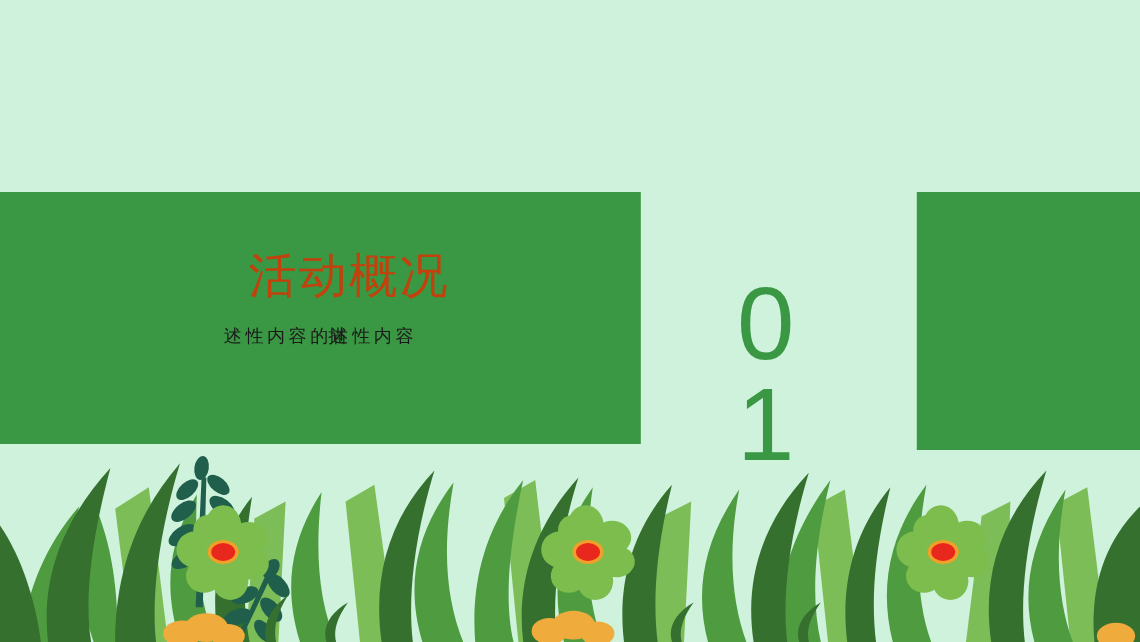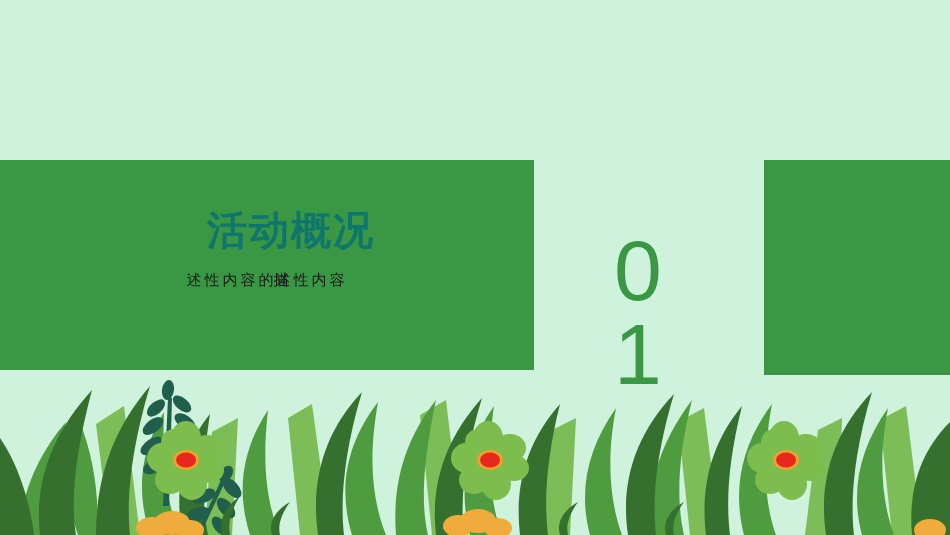--- a/index.html
+++ b/index.html
@@ -42,23 +42,23 @@
     position: absolute;
     left: 0px;
     top: 205px;
     width: 534px;
     text-align: center;
     z-index: 6;
   }
   #slide-title {
     font-size: 40px;
     line-height: 1.25;
-    color: #0f766e;
+    color: #c2410c;
     letter-spacing: 2px;
-    font-weight: 700;
+    font-weight: 400;
     margin: 0;
     padding-left: 48px;
   }
   #slide-subtitle {
     margin: 16px 0 0 0;
     font-size: 15px;
     color: #1a1a1a;
     letter-spacing: 3px;
     font-weight: 400;
     white-space: nowrap;

